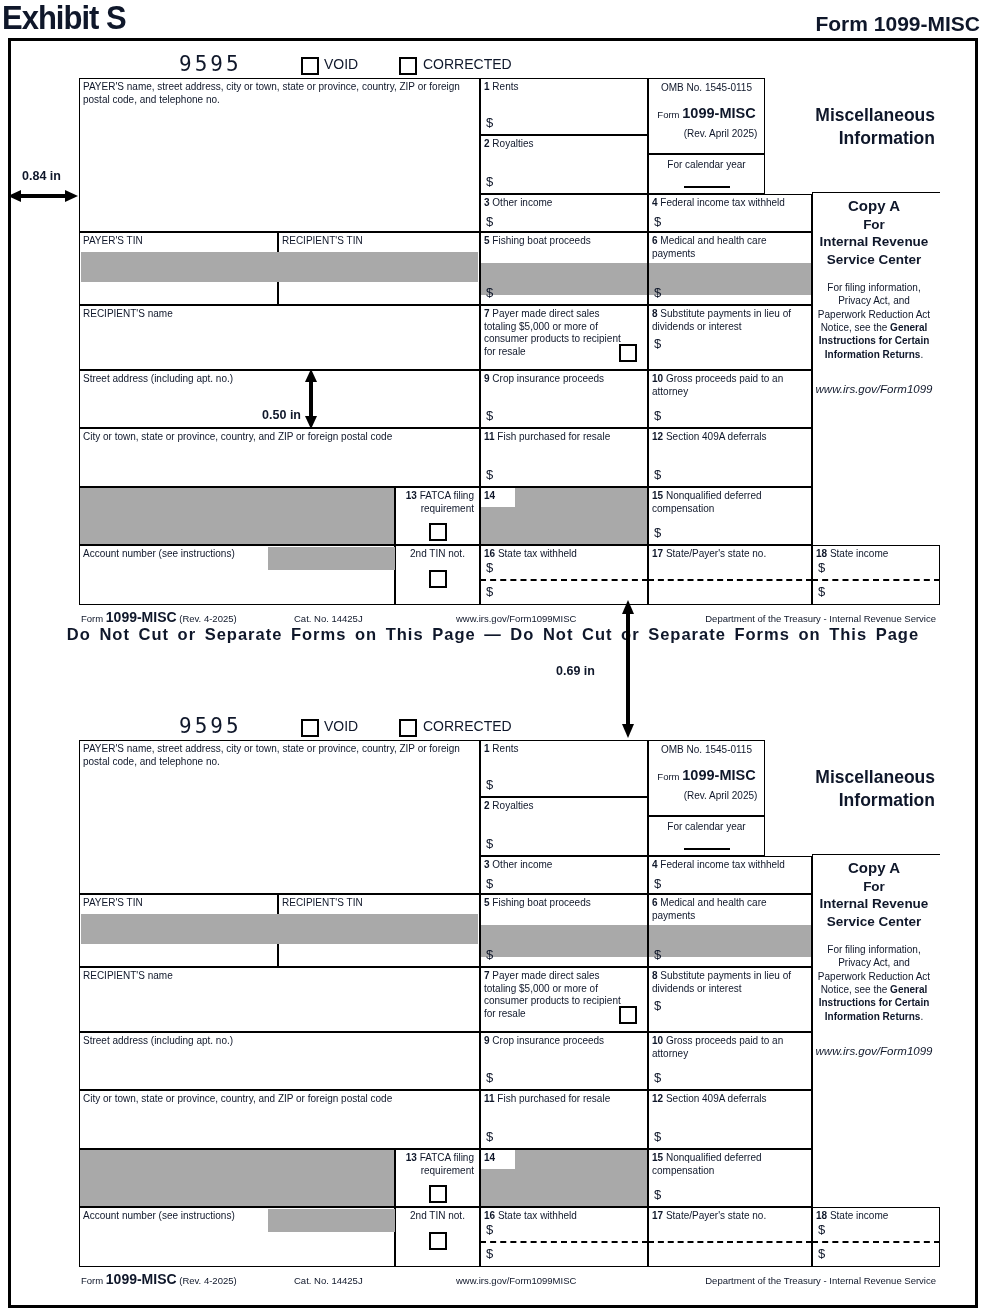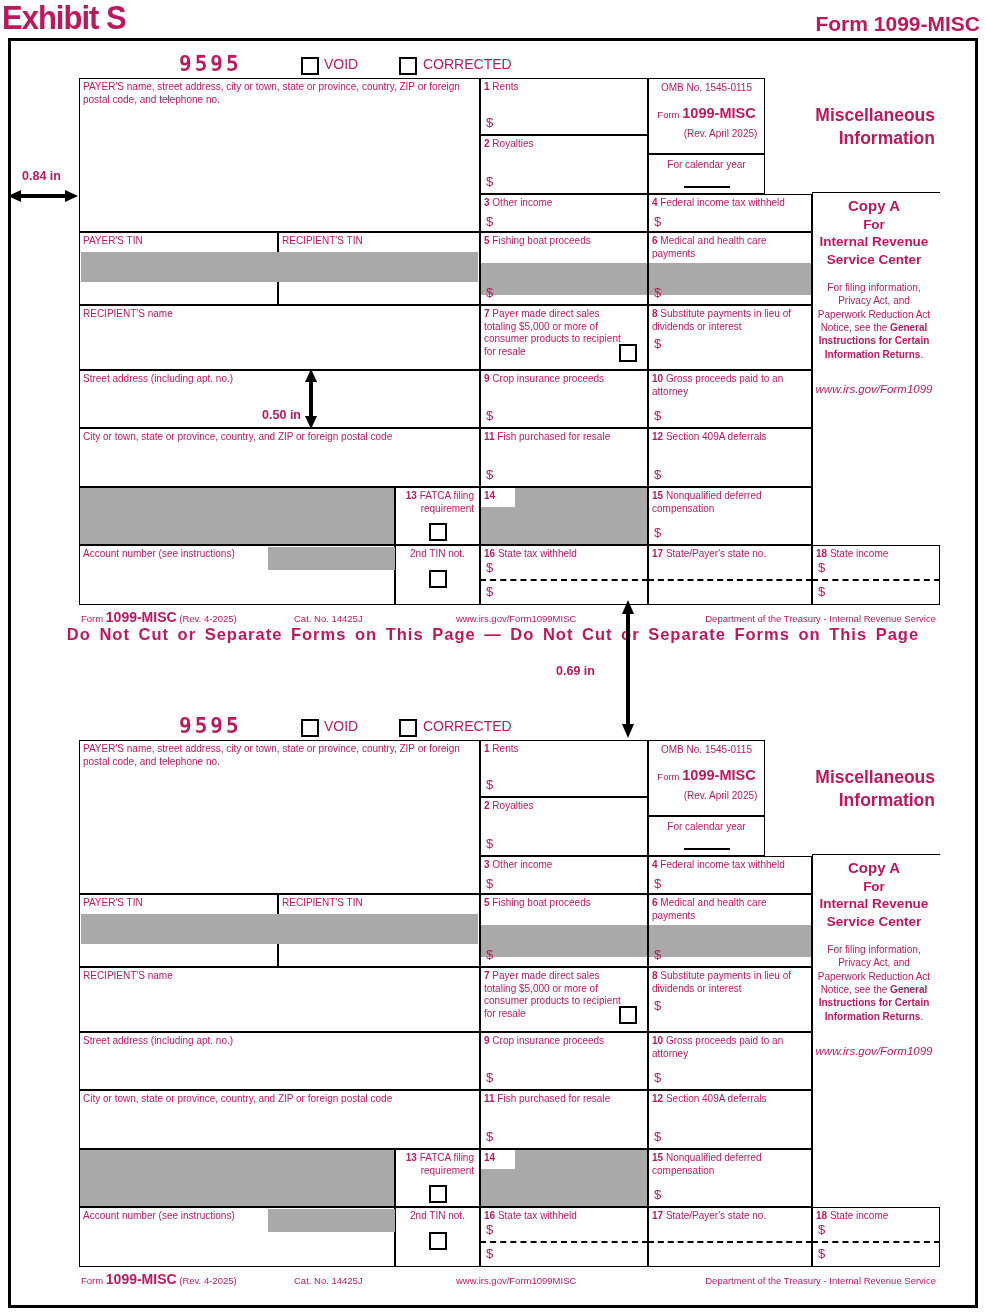--- a/index.html
+++ b/index.html
@@ -1,38 +1,38 @@
 <!DOCTYPE html>
 <html><head>
 <meta charset="utf-8">
 <style>
   html,body{margin:0;padding:0;background:#fff;}
   #page{position:relative;width:986px;height:1313px;background:#fff;
-        font-family:"Liberation Sans",sans-serif;color:#be185d;overflow:hidden;}
+        font-family:"Liberation Sans",sans-serif;color:#0f172a;overflow:hidden;}
   
   #exhibit-title{position:absolute;left:2px;top:0px;font-size:31px;font-weight:900;
                  letter-spacing:-1px;transform:scaleY(1.05);transform-origin:top left;}
   #header-form-title{position:absolute;right:6px;top:12px;font-size:21px;font-weight:bold;}
   #page-border{position:absolute;left:8px;top:38px;width:964px;height:1264px;border:3px solid #000;}
   
   .form-slot{position:absolute;left:79px;width:861px;height:527px;}
   .cell{position:absolute;border:1px solid #000;background:#fff;box-sizing:border-box;
         font-size:10px;line-height:1.25;}
   .cell .lbl{padding:2px 3px;}
   .bn{font-weight:bold;}
   .dollar{position:absolute;left:5px;bottom:3px;font-size:13px;}
   .gray{background:#a9a9a9;}
   .grayband{position:absolute;left:0;right:0;background:#a9a9a9;}
   .cb{position:absolute;width:14px;height:14px;border:2px solid #000;background:#fff;}
   .dashed{position:absolute;left:-1px;right:-1px;border-top:2px dashed #000;}
   .chip14{position:absolute;left:0px;top:0px;width:34px;height:19px;background:#fff;
           font-size:10px;font-weight:bold;padding:2px 0 16px 3px;box-sizing:border-box;}
   .form-header{position:absolute;left:0;top:-26px;width:100%;height:26px;}
   .ocr-code{position:absolute;left:100px;top:0px;font-family:"DejaVu Sans Mono",monospace;
-            font-size:21px;font-weight:bold;letter-spacing:3px;}
+            font-size:21px;font-weight:normal;letter-spacing:3px;}
   .hdr-cb{position:absolute;top:5px;width:14px;height:14px;border:2px solid #000;background:#fff;}
   .hdr-lbl{position:absolute;top:4px;font-size:14px;}
   .omb-inner{text-align:center;padding-top:3px;font-size:10px;}
   .omb-form-line{margin-top:9px;}
   .omb-form-word{font-size:9.5px;}
   .omb-form-num{font-size:14.5px;font-weight:bold;}
   .omb-rev{margin-top:6px;font-size:10px;padding-left:28px;}
   .cal-cell{text-align:center;font-size:10px;padding-top:4px;}
   .year-line{display:inline-block;width:46px;border-bottom:2px solid #000;height:12px;margin-top:2px;}
   .misc-title{position:absolute;right:5px;top:26px;width:300px;text-align:right;

